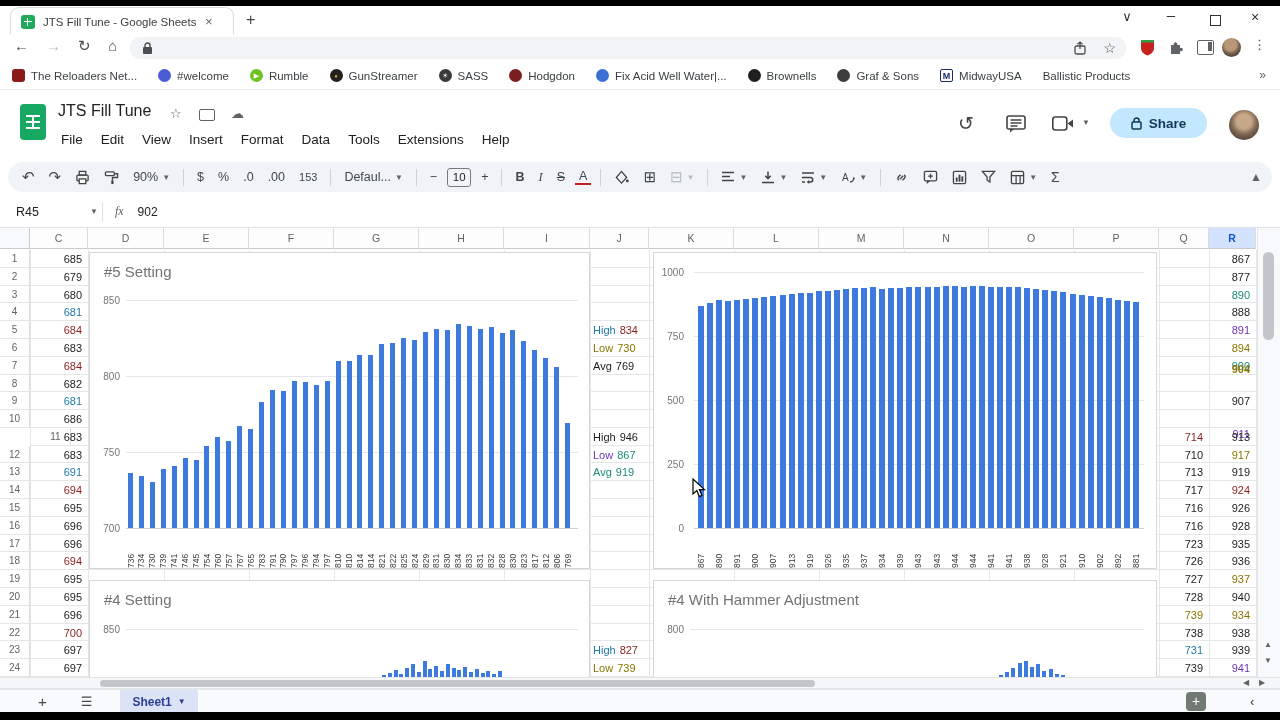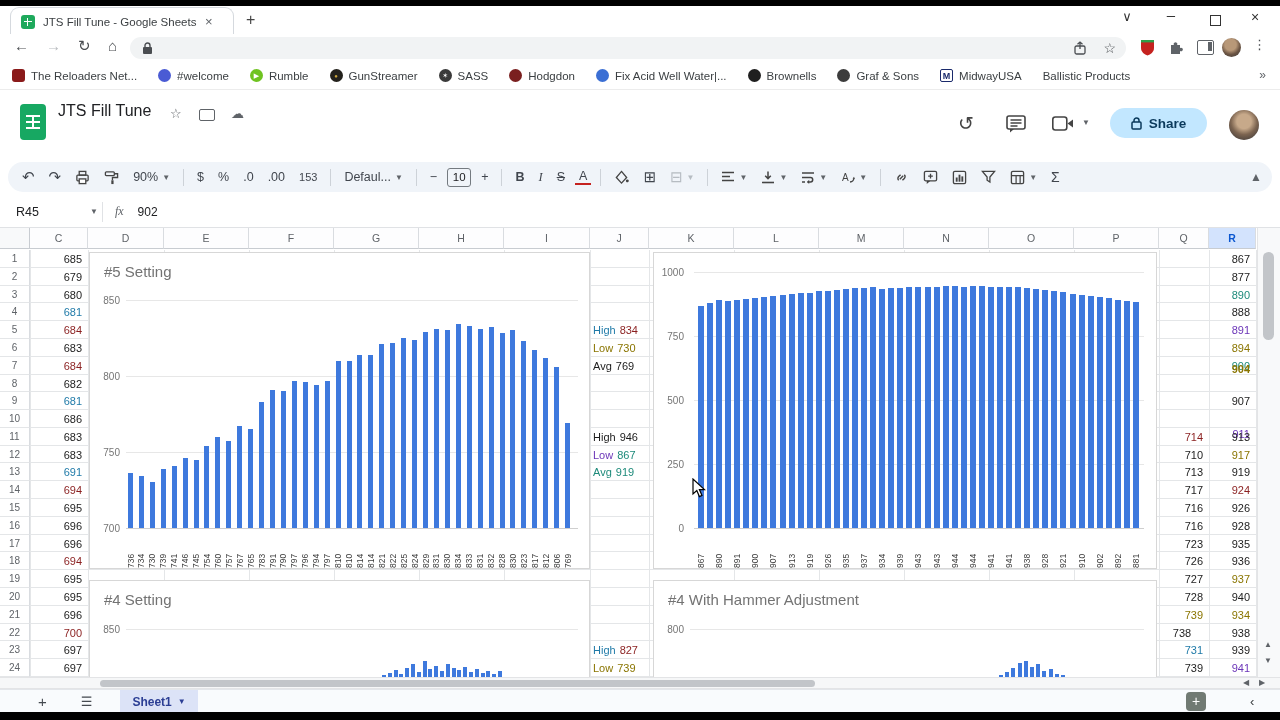--- a/index.html
+++ b/index.html
@@ -204,20 +204,31 @@
       </div>
     </div>
   <span class="bm-more abs" style="top:68px;">»</span>
 
   <div class="sh-header">
     <div class="sh-logo"></div>
     <span class="sh-title">JTS Fill Tune</span>
     <span class="sh-mini" style="left:170px;">☆</span>
     <span class="sh-mini abs" style="left:199px;top:19px;width:14px;height:10px;border:1.4px solid #5f6368;border-radius:2px;"></span>
     <span class="sh-mini" style="left:231px;">☁</span>
+    <div class="menus" id="menu-row">
+        <span class="menu-item">File</span>
+        <span class="menu-item">Edit</span>
+        <span class="menu-item">View</span>
+        <span class="menu-item">Insert</span>
+        <span class="menu-item">Format</span>
+        <span class="menu-item">Data</span>
+        <span class="menu-item">Tools</span>
+        <span class="menu-item">Extensions</span>
+        <span class="menu-item">Help</span>
+      </div>
     <span class="hdr-ic" style="left:958px;font-size:19px;">↺</span>
     <svg class="hdr-ic" style="left:1006px;top:25px;" width="20" height="18" viewBox="0 0 20 18">
       <rect x="1" y="1" width="18" height="13" rx="2" fill="none" stroke="#444" stroke-width="1.6"></rect>
       <path d="M4 14 L4 17.5 L8 14" fill="#444"></path>
       <path d="M4.5 5 h11 M4.5 8 h11 M4.5 11 h7" stroke="#444" stroke-width="1.4"></path>
     </svg>
     <svg class="hdr-ic" style="left:1052px;top:26px;" width="22" height="15" viewBox="0 0 22 15">
       <rect x="0.8" y="1" width="14" height="13" rx="2.5" fill="none" stroke="#444" stroke-width="1.6"></rect>
       <path d="M15.5 7.5 L21 3.5 V11.5 Z" fill="#444"></path>
     </svg>
@@ -395,21 +406,21 @@
       <div class="rownum" style="top: 22px; height: 17.79px; line-height: 17.79px;">1</div>
       <div class="rownum" style="top: 39.79px; height: 17.79px; line-height: 17.79px;">2</div>
       <div class="rownum" style="top: 57.58px; height: 17.79px; line-height: 17.79px;">3</div>
       <div class="rownum" style="top: 75.37px; height: 17.79px; line-height: 17.79px;">4</div>
       <div class="rownum" style="top: 93.16px; height: 17.79px; line-height: 17.79px;">5</div>
       <div class="rownum" style="top: 110.95px; height: 17.79px; line-height: 17.79px;">6</div>
       <div class="rownum" style="top: 128.74px; height: 17.79px; line-height: 17.79px;">7</div>
       <div class="rownum" style="top: 146.53px; height: 17.79px; line-height: 17.79px;">8</div>
       <div class="rownum" style="top: 164.32px; height: 17.79px; line-height: 17.79px;">9</div>
       <div class="rownum" style="top: 182.11px; height: 17.79px; line-height: 17.79px;">10</div>
-      <div class="rownum" style="top: 199.9px; height: 17.79px; line-height: 17.79px;">11</div>
+      <div class="rownum" style="top: 199.9px; height: 17.79px; line-height: 17.79px; margin-left: 41px;">11</div>
       <div class="rownum" style="top: 217.69px; height: 17.79px; line-height: 17.79px;">12</div>
       <div class="rownum" style="top: 235.48px; height: 17.79px; line-height: 17.79px;">13</div>
       <div class="rownum" style="top: 253.27px; height: 17.79px; line-height: 17.79px;">14</div>
       <div class="rownum" style="top: 271.06px; height: 17.79px; line-height: 17.79px;">15</div>
       <div class="rownum" style="top: 288.85px; height: 17.79px; line-height: 17.79px;">16</div>
       <div class="rownum" style="top: 306.64px; height: 17.79px; line-height: 17.79px;">17</div>
       <div class="rownum" style="top: 324.43px; height: 17.79px; line-height: 17.79px;">18</div>
       <div class="rownum" style="top: 342.22px; height: 17.79px; line-height: 17.79px;">19</div>
       <div class="rownum" style="top: 360.01px; height: 17.79px; line-height: 17.79px;">20</div>
       <div class="rownum" style="top: 377.8px; height: 17.79px; line-height: 17.79px;">21</div>
@@ -444,21 +455,21 @@
       <div class="cell ck" style="left: 1161px; width: 42px; top: 220.69px;">710</div>
       <div class="cell ck" style="left: 1161px; width: 42px; top: 238.48px;">713</div>
       <div class="cell ck" style="left: 1161px; width: 42px; top: 256.27px;">717</div>
       <div class="cell ck" style="left: 1161px; width: 42px; top: 274.06px;">716</div>
       <div class="cell ck" style="left: 1161px; width: 42px; top: 291.85px;">716</div>
       <div class="cell ck" style="left: 1161px; width: 42px; top: 309.64px;">723</div>
       <div class="cell ck" style="left: 1161px; width: 42px; top: 327.43px;">726</div>
       <div class="cell ck" style="left: 1161px; width: 42px; top: 345.22px;">727</div>
       <div class="cell ck" style="left: 1161px; width: 42px; top: 363.01px;">728</div>
       <div class="cell co" style="left: 1161px; width: 42px; top: 380.8px;">739</div>
-      <div class="cell ck" style="left: 1161px; width: 42px; top: 398.59px; text-align: center;">738</div>
+      <div class="cell ck" style="left: 1161px; width: 42px; top: 398.59px;">738</div>
       <div class="cell cb" style="left: 1161px; width: 42px; top: 416.38px;">731</div>
       <div class="cell ck" style="left: 1161px; width: 42px; top: 434.17px;">739</div>
       <div class="cell ck" style="left: 1211px; width: 39px; top: 25px;">867</div>
       <div class="cell ck" style="left: 1211px; width: 39px; top: 42.79px;">877</div>
       <div class="cell ct" style="left: 1211px; width: 39px; top: 60.58px;">890</div>
       <div class="cell ck" style="left: 1211px; width: 39px; top: 78.37px;">888</div>
       <div class="cell cp" style="left: 1211px; width: 39px; top: 96.16px;">891</div>
       <div class="cell co" style="left: 1211px; width: 39px; top: 113.95px;">894</div>
       <div class="cell ct" style="left: 1211px; width: 39px; top: 131.74px;">900</div>
       <div class="cell co" style="left: 1211px; width: 39px; top: 135px; font-weight: bold;">904</div>

